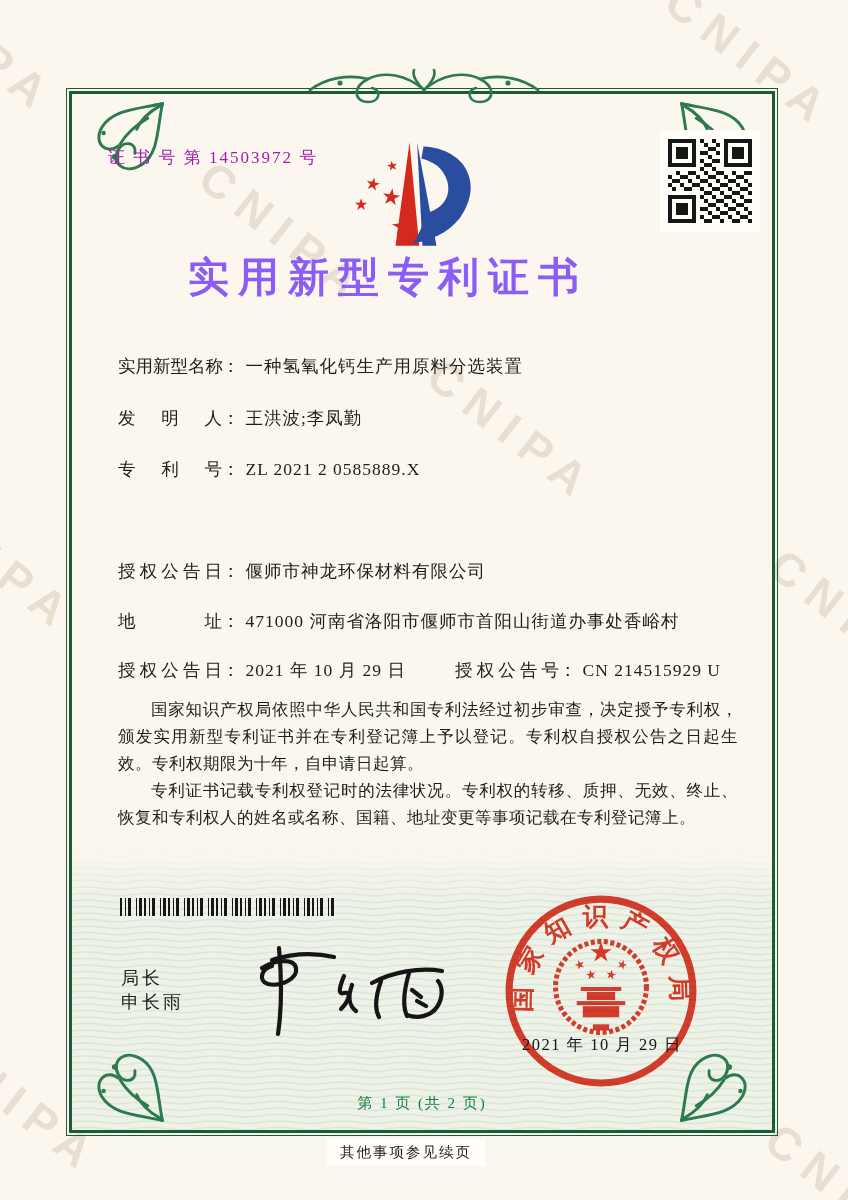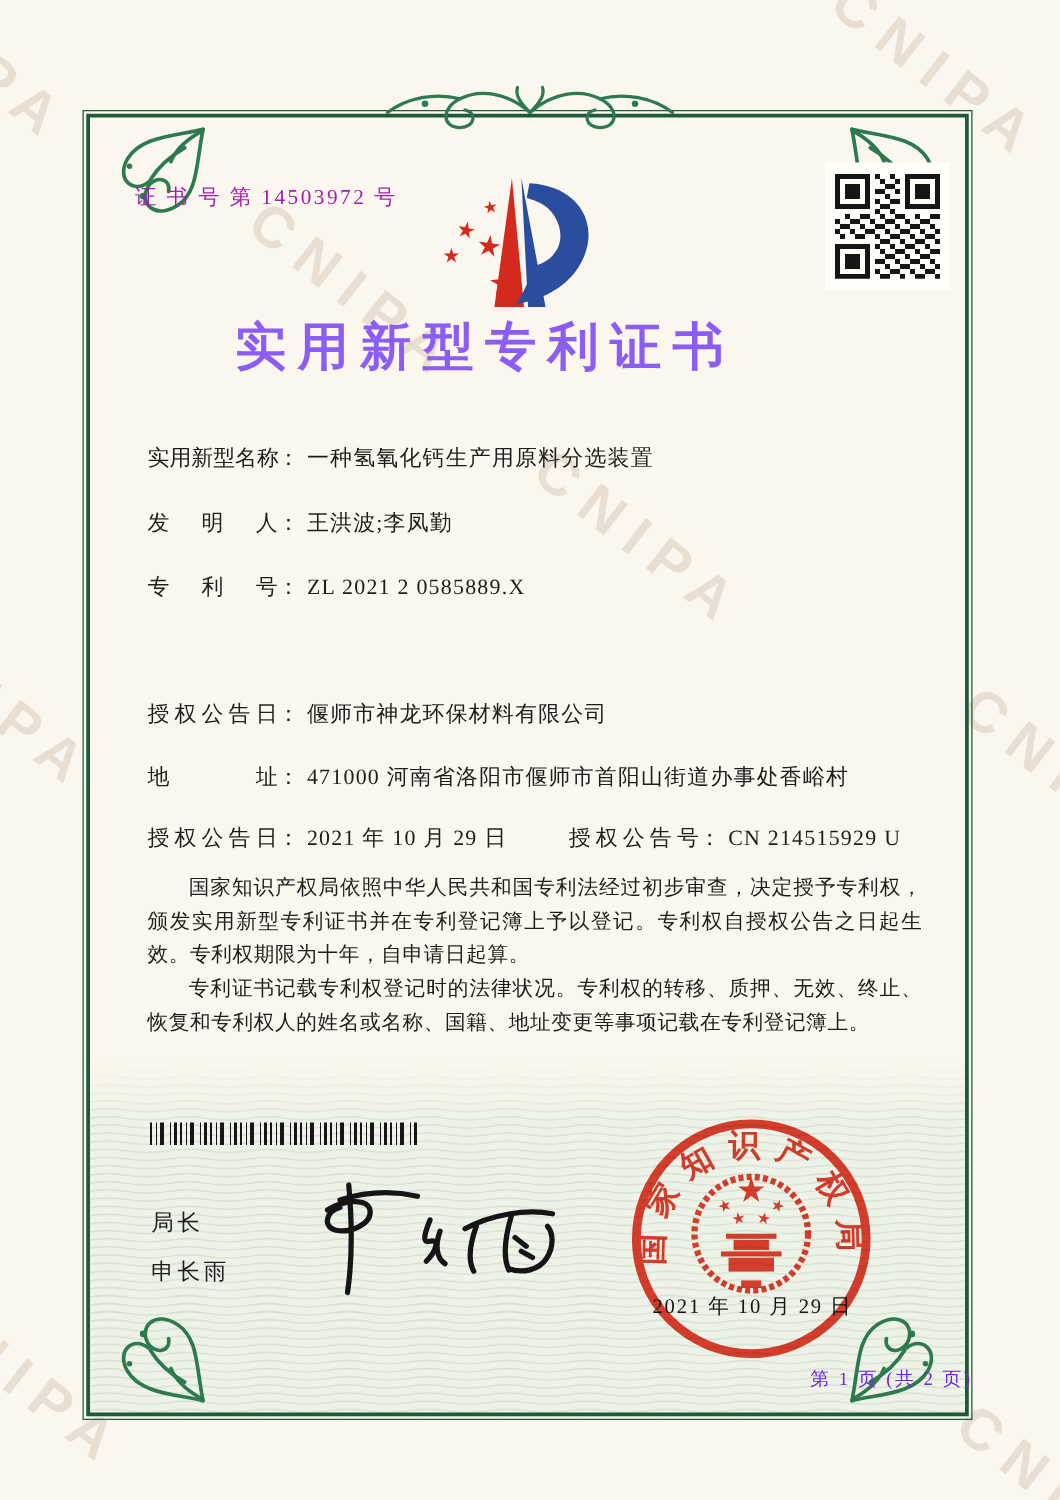--- a/index.html
+++ b/index.html
@@ -49,27 +49,27 @@
   .body-text p{margin:0;text-indent:2em;}
   
   .barcode{position:absolute;left:120px;top:898px;width:216px;height:18px;z-index:4;
     background:repeating-linear-gradient(90deg,
       #161616 0 2px,transparent 2px 5px,
       #161616 5px 6px,transparent 6px 8px,
       #161616 8px 11px,transparent 11px 16px,
       #161616 16px 17px,transparent 17px 19px,
       #161616 19px 22px,transparent 22px 24px);}
   .signer{position:absolute;left:121px;top:966px;z-index:4;font-size:18px;letter-spacing:3px;}
-  .signer .name{margin-top:15px;}
+  .signer .name{}
   .signature{position:absolute;left:240px;top:938px;z-index:4;}
   .seal{position:absolute;left:500px;top:890px;z-index:5;mix-blend-mode:multiply;opacity:.95;}
   .seal-date{position:absolute;left:508px;top:1034px;width:188px;z-index:6;
     text-align:center;font-size:16.5px;letter-spacing:1.5px;color:#151515;}
   .page-info{position:absolute;left:66px;top:1094px;width:712px;z-index:4;
-    text-align:right;font-size:15px;letter-spacing:2px;color:#6d28d9;}
+    text-align:center;font-size:15px;letter-spacing:2px;color:#15803d;}
   .note-box{position:absolute;left:327px;top:1139px;width:158px;height:27px;z-index:4;
     background:#fffef9;text-align:center;line-height:27px;font-size:14.5px;letter-spacing:2px;}
   .hidden-defs{position:absolute;width:0;height:0;overflow:hidden;}
 </style>
 </head>
 <body>
 
 <div class="page">
 
   <svg class="hidden-defs" aria-hidden="true">
@@ -338,14 +338,15 @@
       <rect x="80" y="96" width="40" height="4"></rect>
       <rect x="86" y="101" width="28" height="8"></rect>
       <rect x="76" y="110" width="48" height="4"></rect>
       <rect x="82" y="115" width="36" height="11"></rect>
       <rect x="92" y="133" width="16" height="6"></rect>
     </g>
   </svg>
   <div class="seal-date">2021 年 10 月 29 日</div>
 
   <div class="page-info">第 1 页 (共 2 页)</div>
+  <div class="note-box">其他事项参见续页</div>
 
 </div>
 
 </body></html>

